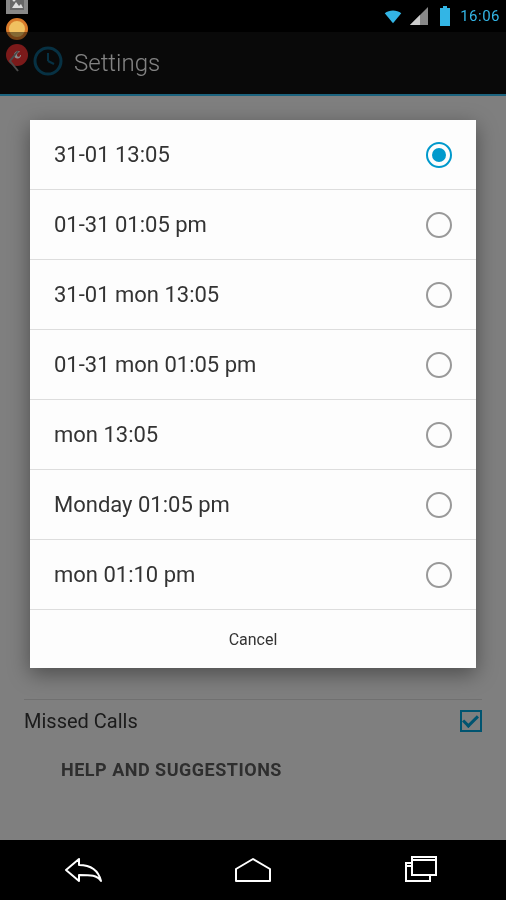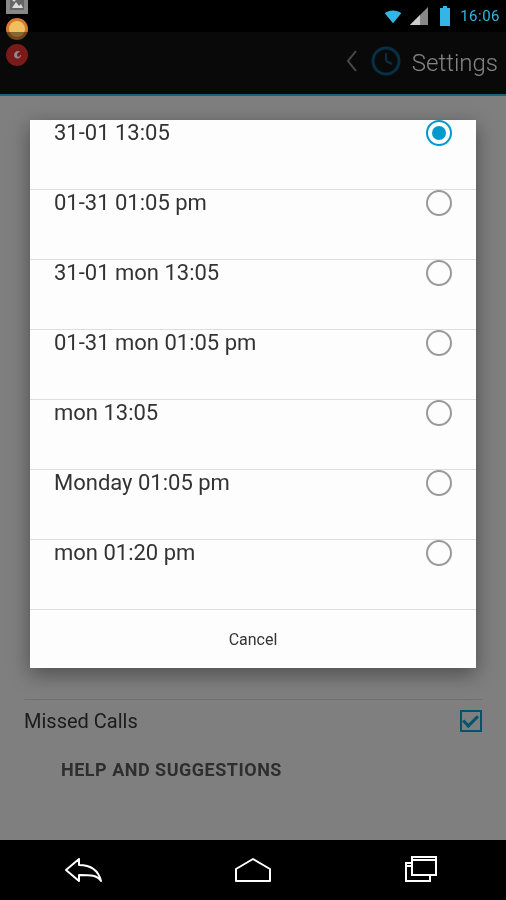--- a/index.html
+++ b/index.html
@@ -27,21 +27,20 @@
 
   
   .action-bar {
     height: 64px;
     background: #111;
     display: flex;
     align-items: center;
     padding: 0 8px;
     gap: 10px;
     border-bottom: 2px solid #33b5e5;
-    justify-content: flex-end;
   }
   .action-bar .title { color: #eee; font-size: 24px; font-weight: 300; }
 
   
   .bg-content {
     position: absolute;
     top: 96px;
     left: 0; right: 0;
     bottom: 60px;
     background: #e8e8e8;
@@ -65,20 +64,21 @@
   
   .dialog {
     position: absolute;
     left: 30px; right: 30px;
     top: 120px;
     background: #fdfdfd;
     box-shadow: 0 6px 20px rgba(0,0,0,0.4);
   }
   .dialog-item {
     display: flex;
+    align-items: center;
     justify-content: space-between;
     height: 70px;
     padding: 0 24px;
     border-bottom: 1px solid #ddd;
   }
   .dialog-item:last-of-type { border-bottom: 1px solid #ccc; }
   .dialog-item .lbl { font-size: 22px; color: #333; }
   .radio {
     width: 26px; height: 26px;
     border: 2px solid #999;
@@ -206,21 +206,21 @@
   </div>
   <div class="dialog-item">
     <span class="lbl">mon 13:05</span>
     <span class="radio"></span>
   </div>
   <div class="dialog-item">
     <span class="lbl">Monday 01:05 pm</span>
     <span class="radio"></span>
   </div>
   <div class="dialog-item">
-    <span class="lbl">mon 01:20 pm</span>
+    <span class="lbl">mon 01:10 pm</span>
     <span class="radio"></span>
   </div>
   <div class="dialog-cancel">Cancel</div>
 </div>
 
 <div class="nav-bar">
   <div class="nav-btn">
     <svg width="42" height="30" viewBox="0 0 42 30">
         <path d="M3 15 L16 4 L16 10 C30 10 36 18 38 26 C34 20 28 20 16 20 L16 26 Z" fill="none" stroke="#fff" stroke-width="2" stroke-linejoin="round"></path>
       </svg>

